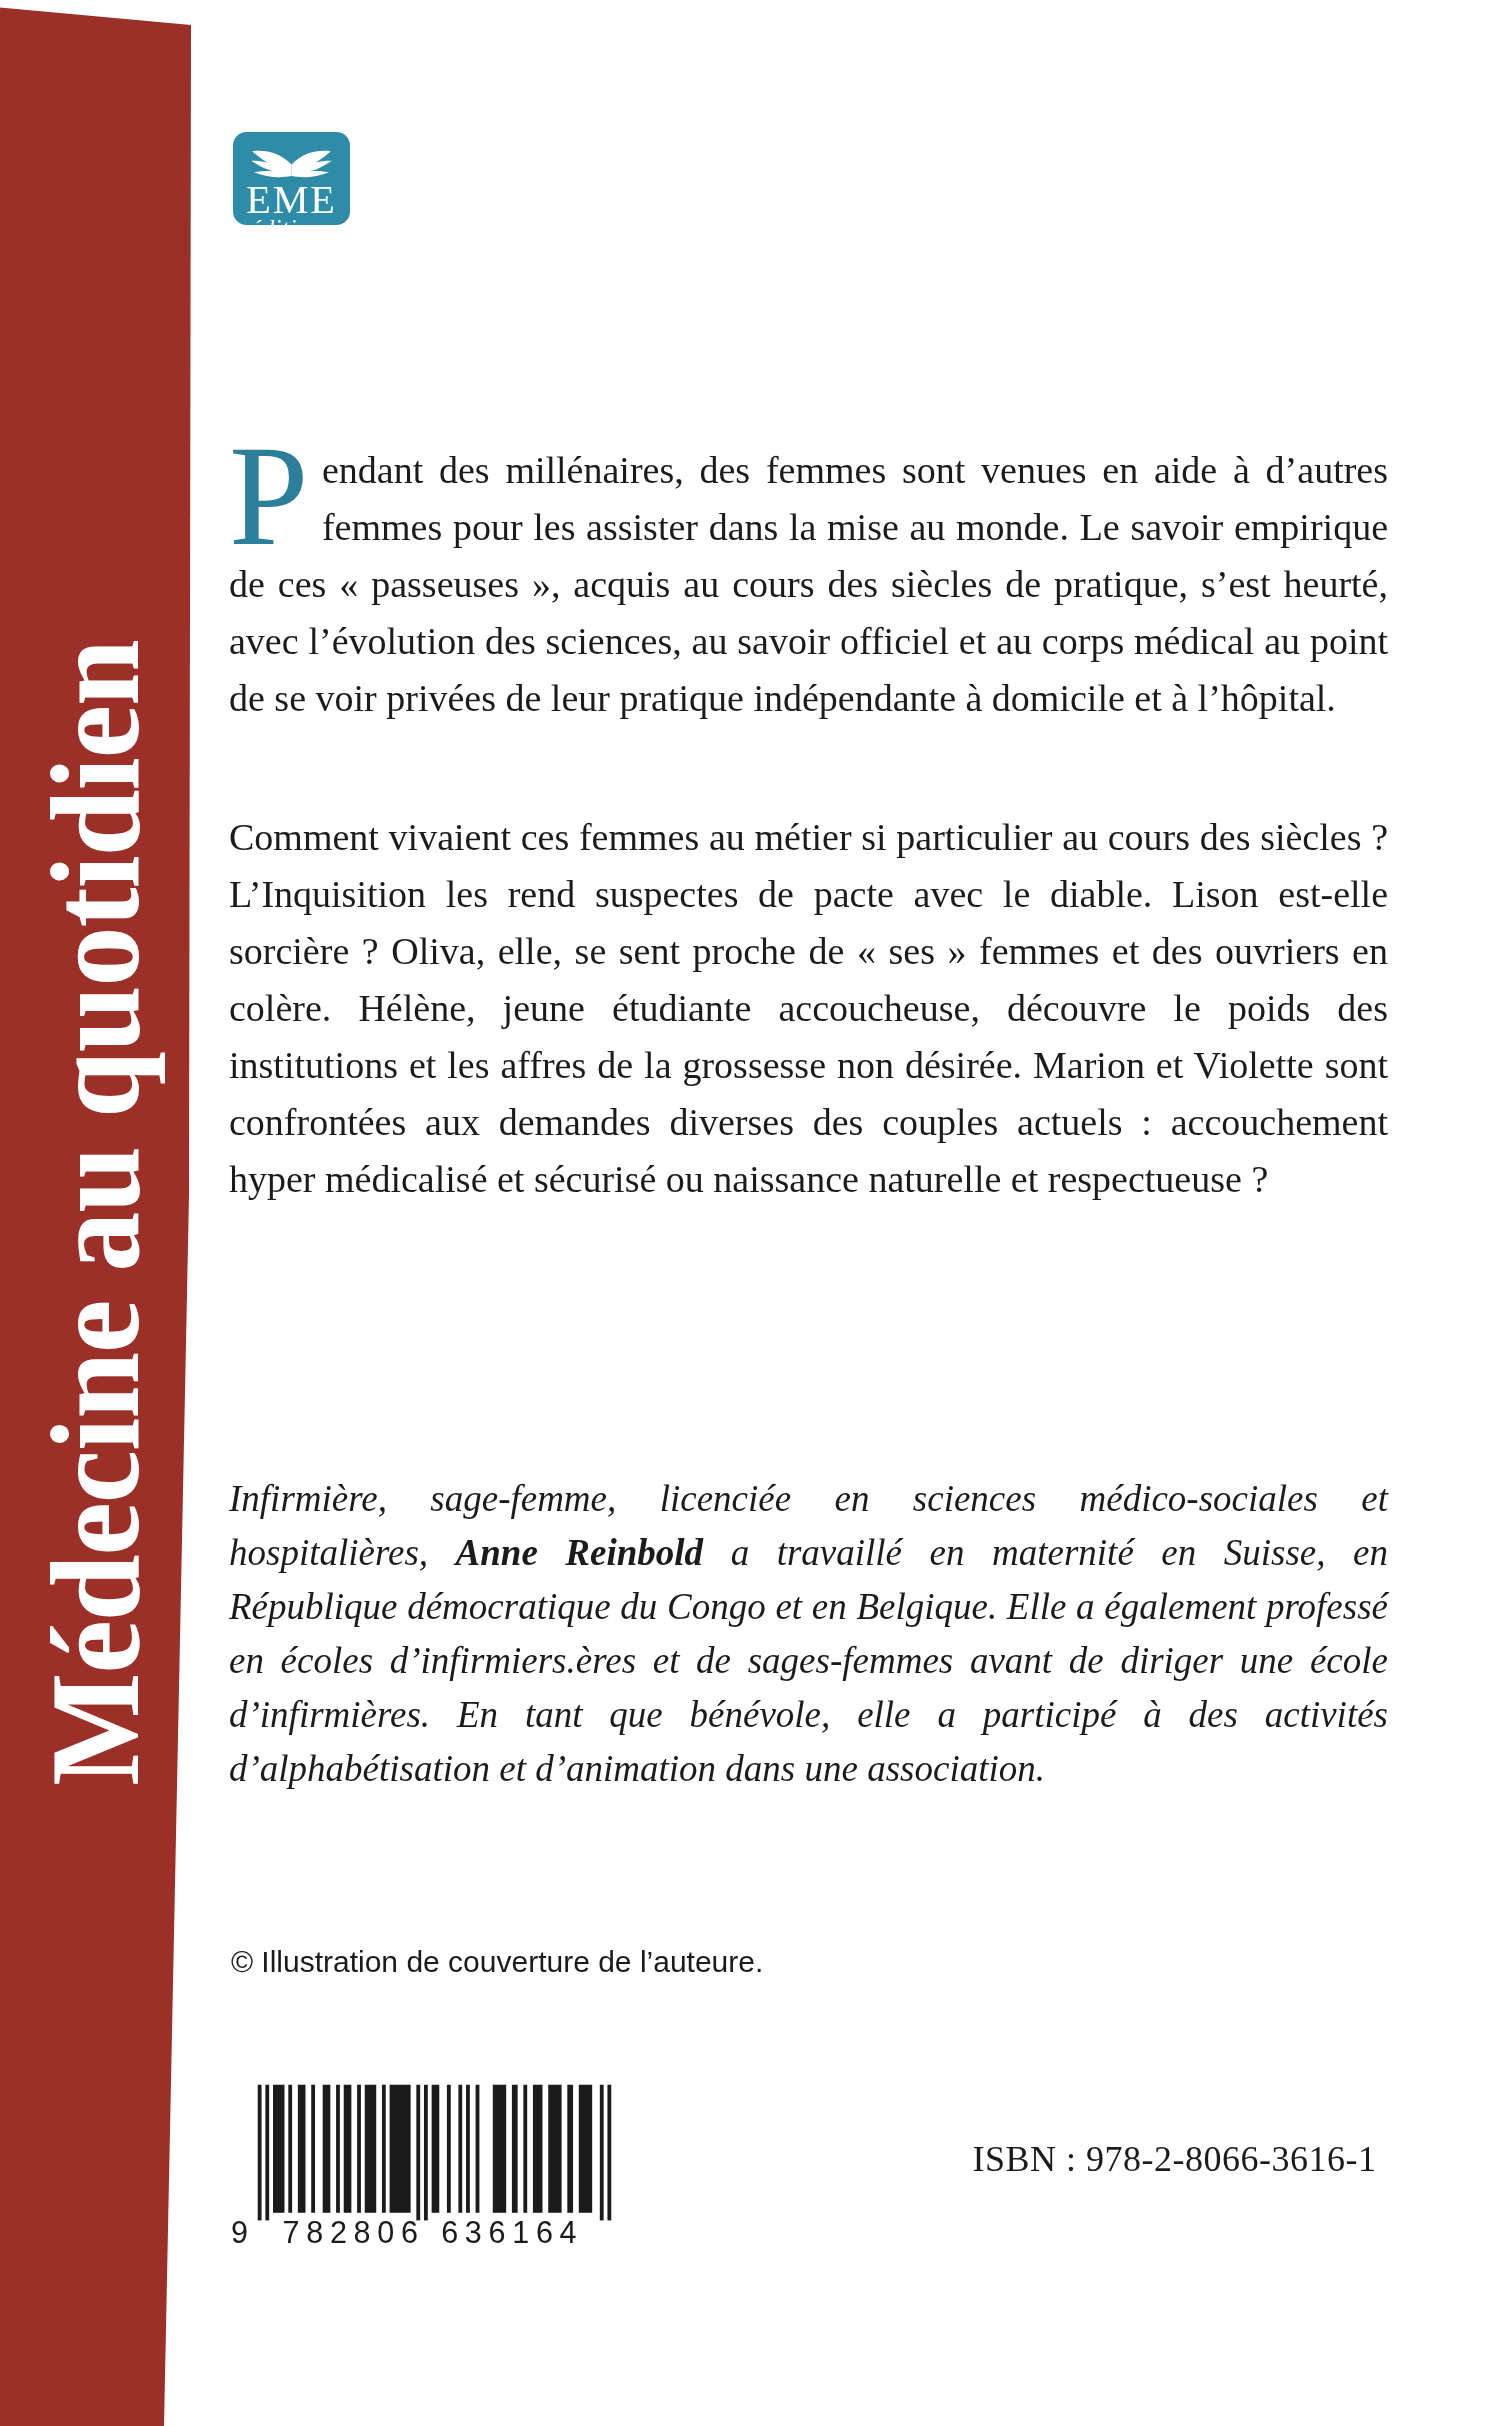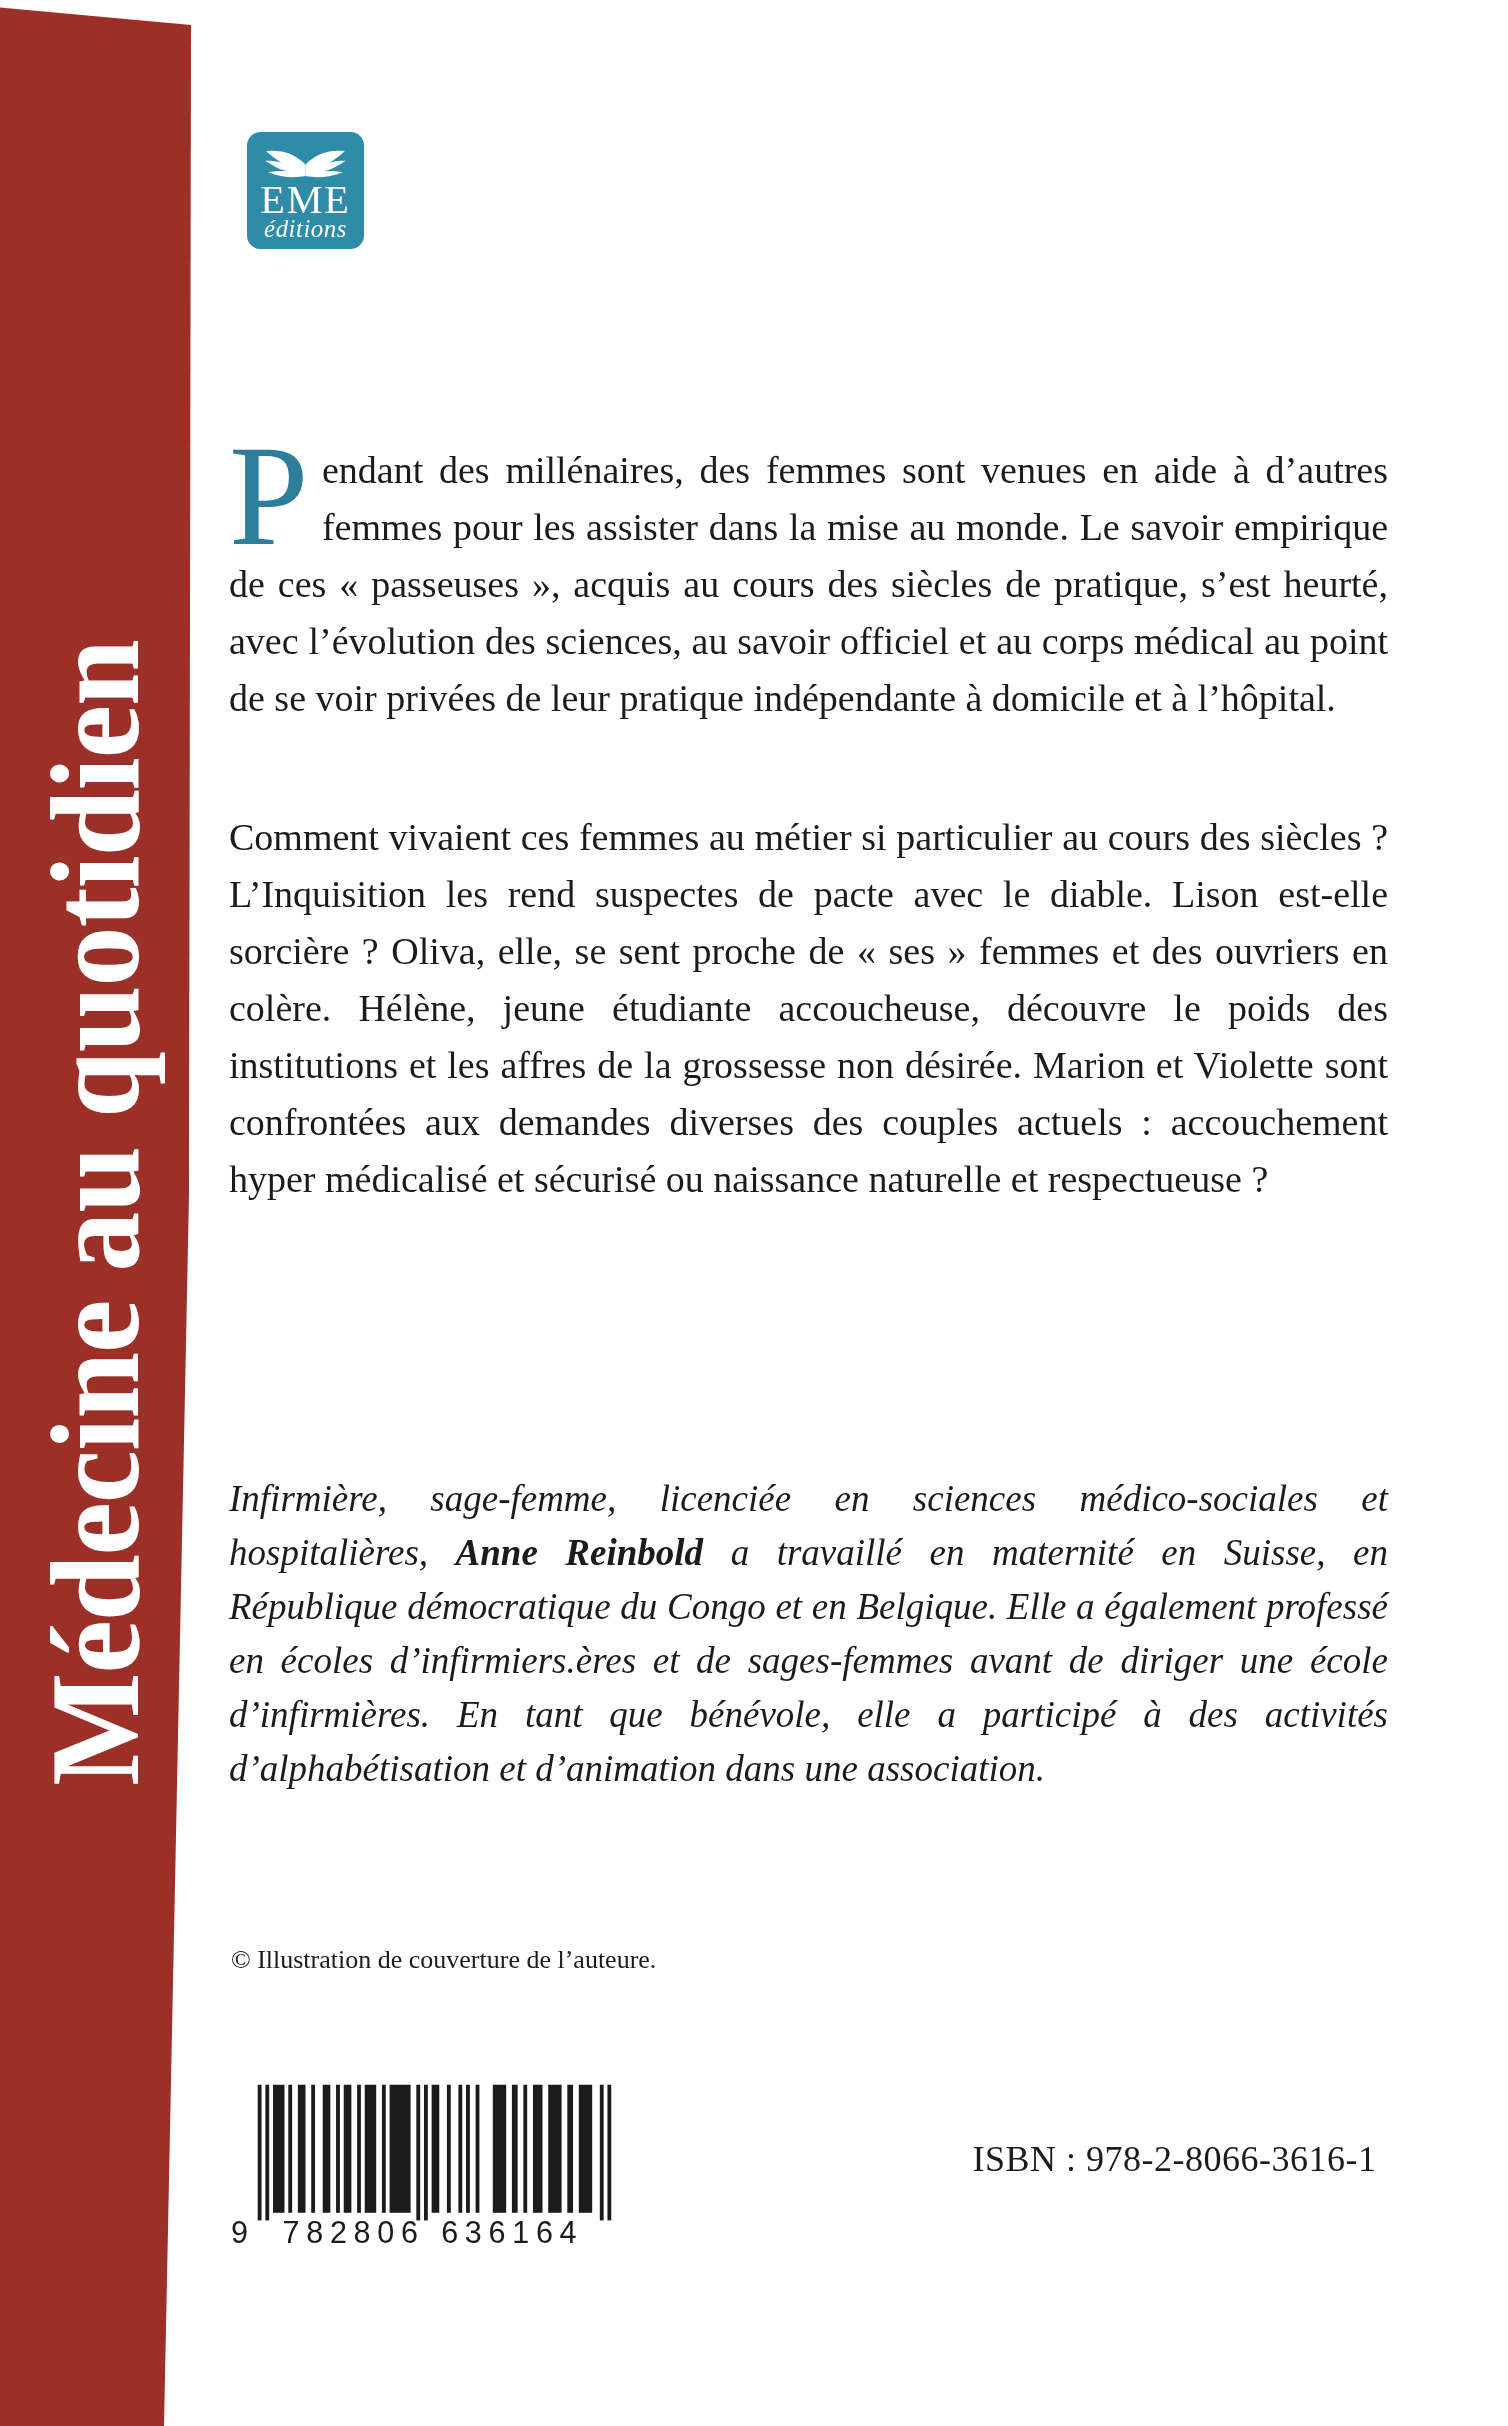--- a/index.html
+++ b/index.html
@@ -52,24 +52,24 @@
     position: absolute;
     left: 229px;
     top: 0;
     width: 1161px;
     height: 2426px;
   }
 
   
   .logo {
     position: absolute;
-    left: 18px;
+    left: 4px;
     top: 132px;
     width: 117px;
-    height: 117px;
+    height: 93px;
   }
   .logo-tile {
     position: absolute;
     inset: 0;
     background: #2f8ca8;
     border-radius: 13.4px;
   }
   .logo svg { position: absolute; inset: 0; }
 
   
@@ -113,22 +113,22 @@
   }
   .bio .author-name {
     font-weight: 700;
   }
 
   
   .credit {
     position: absolute;
     left: 1.9px;
     top: 1945px;
-    font-family: Liberation Serif, serif;
-    font-size: 26px;
+    font-family: Liberation Sans, sans-serif;
+    font-size: 30px;
     color: #1b1b1b;
     white-space: nowrap;
   }
 
   
   .footer {
     position: absolute;
     left: 0;
     top: 2079px;
     width: 1159px;

